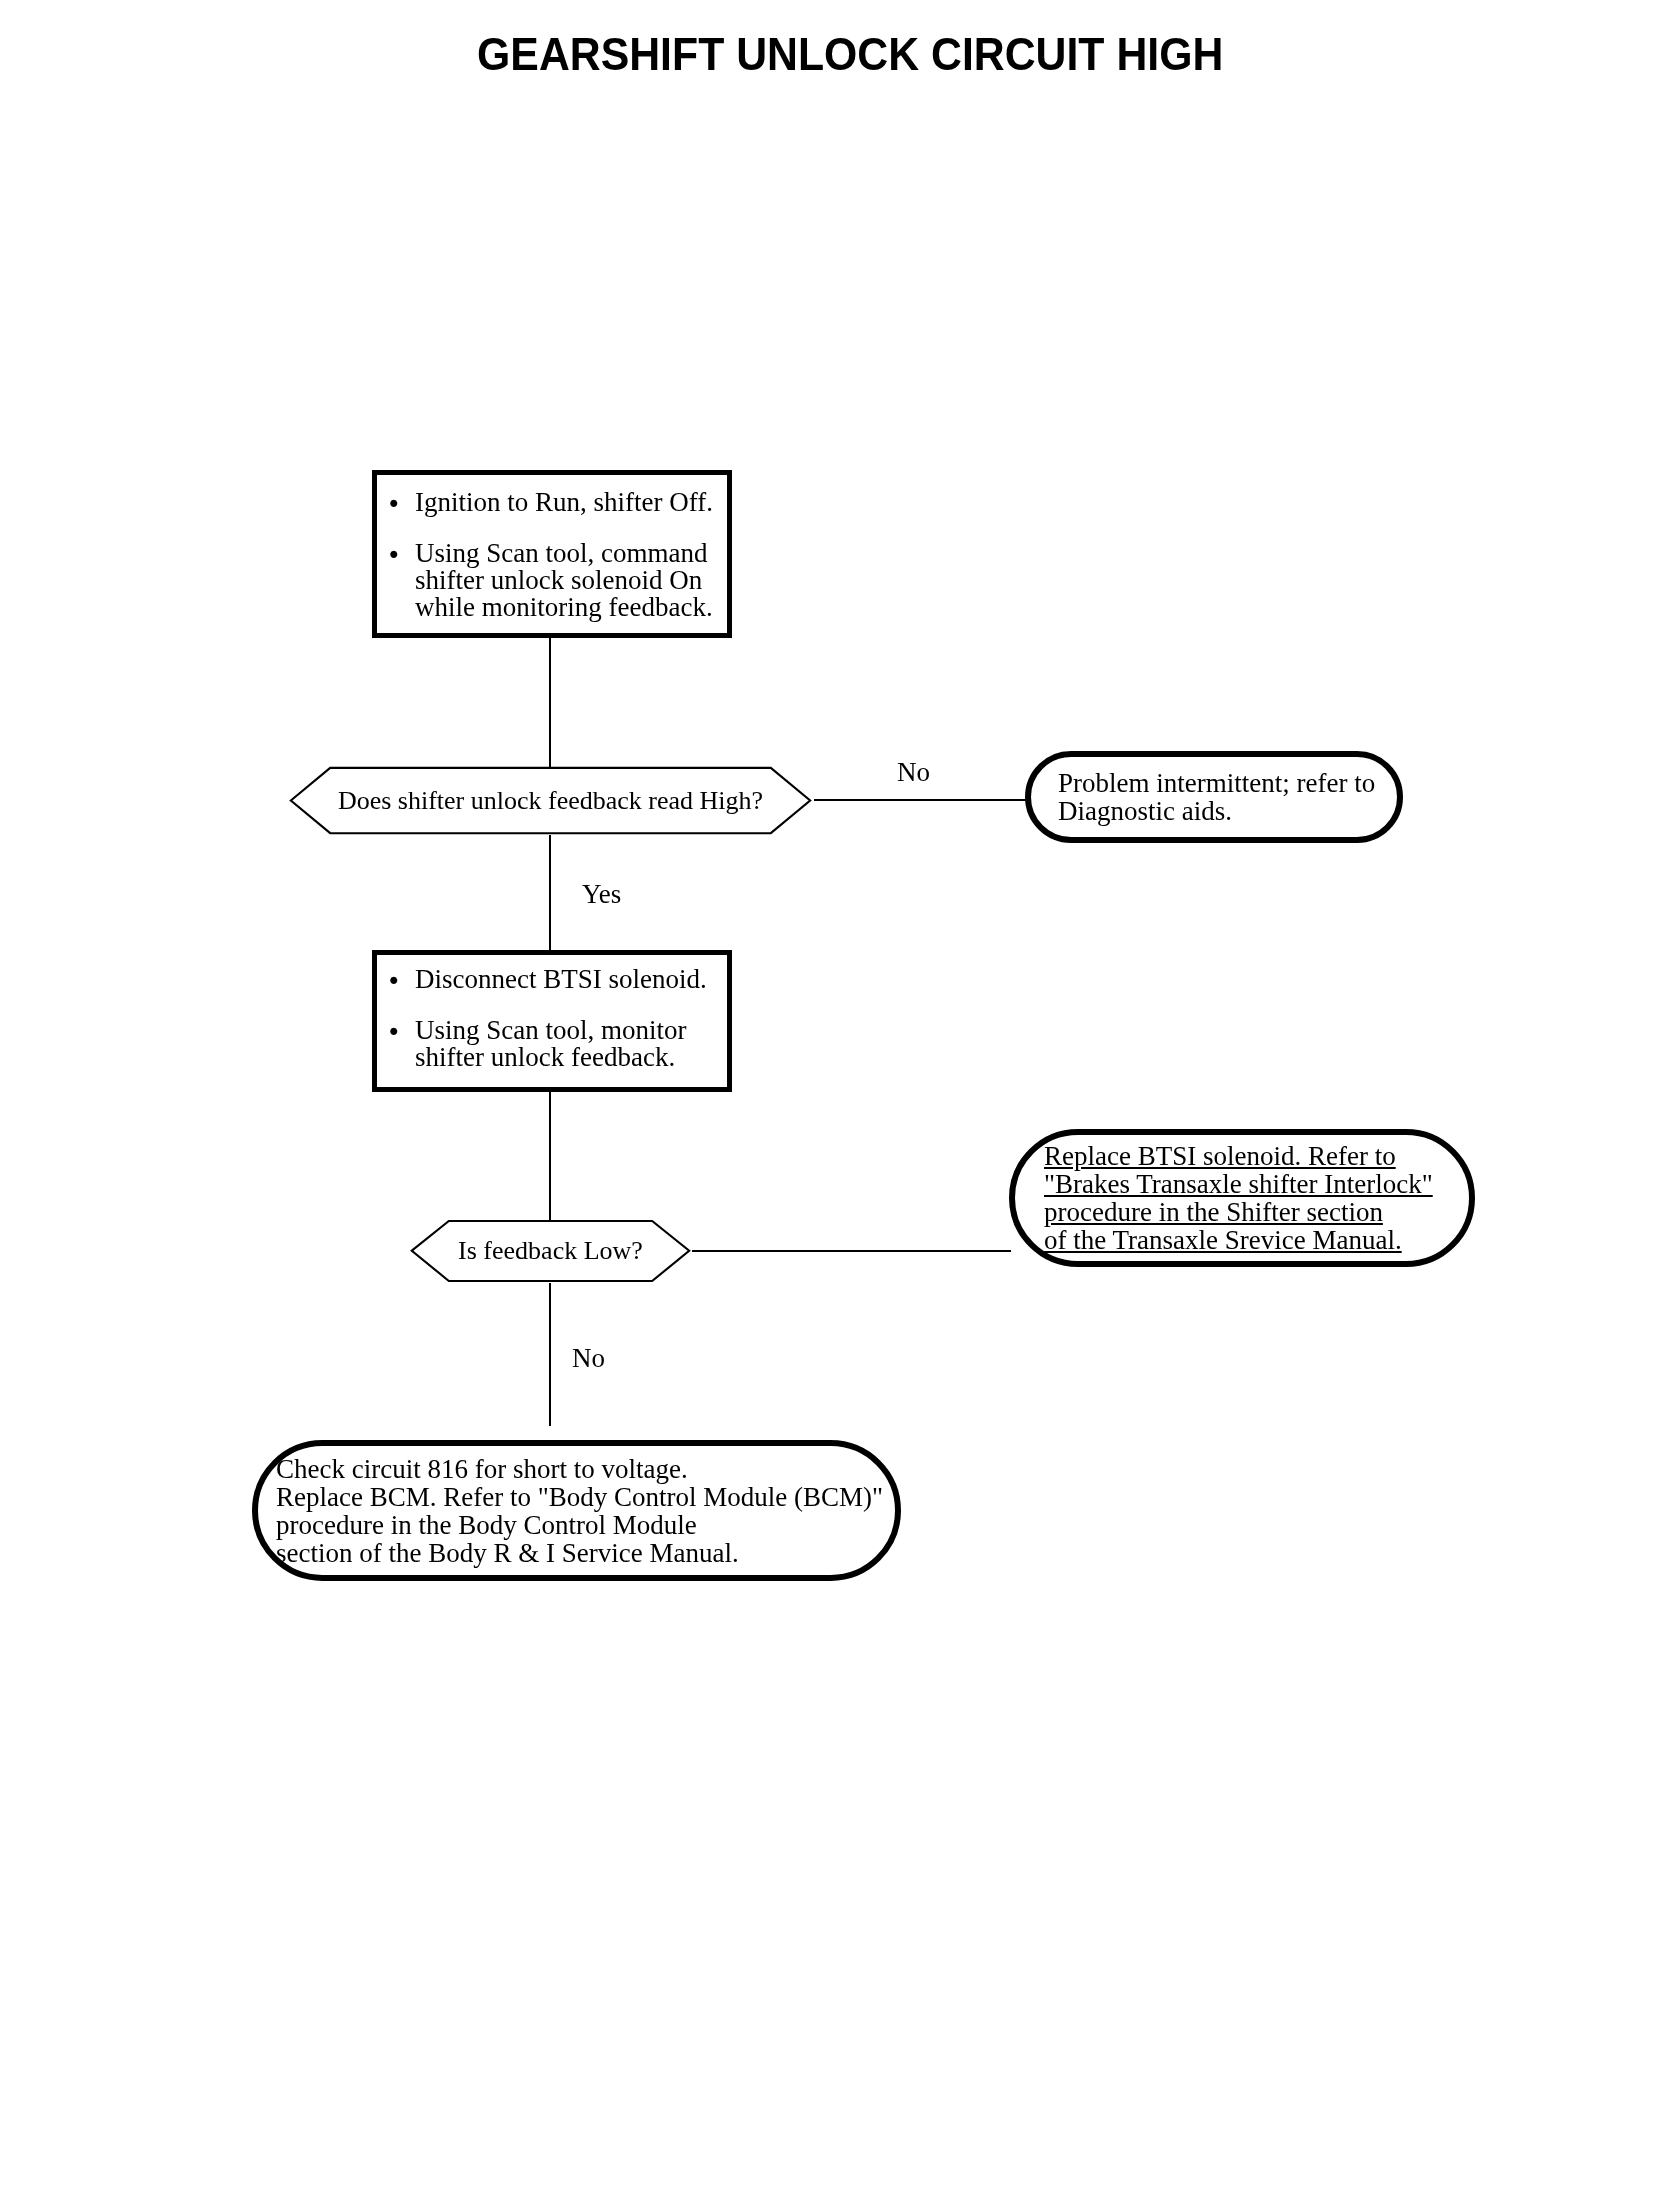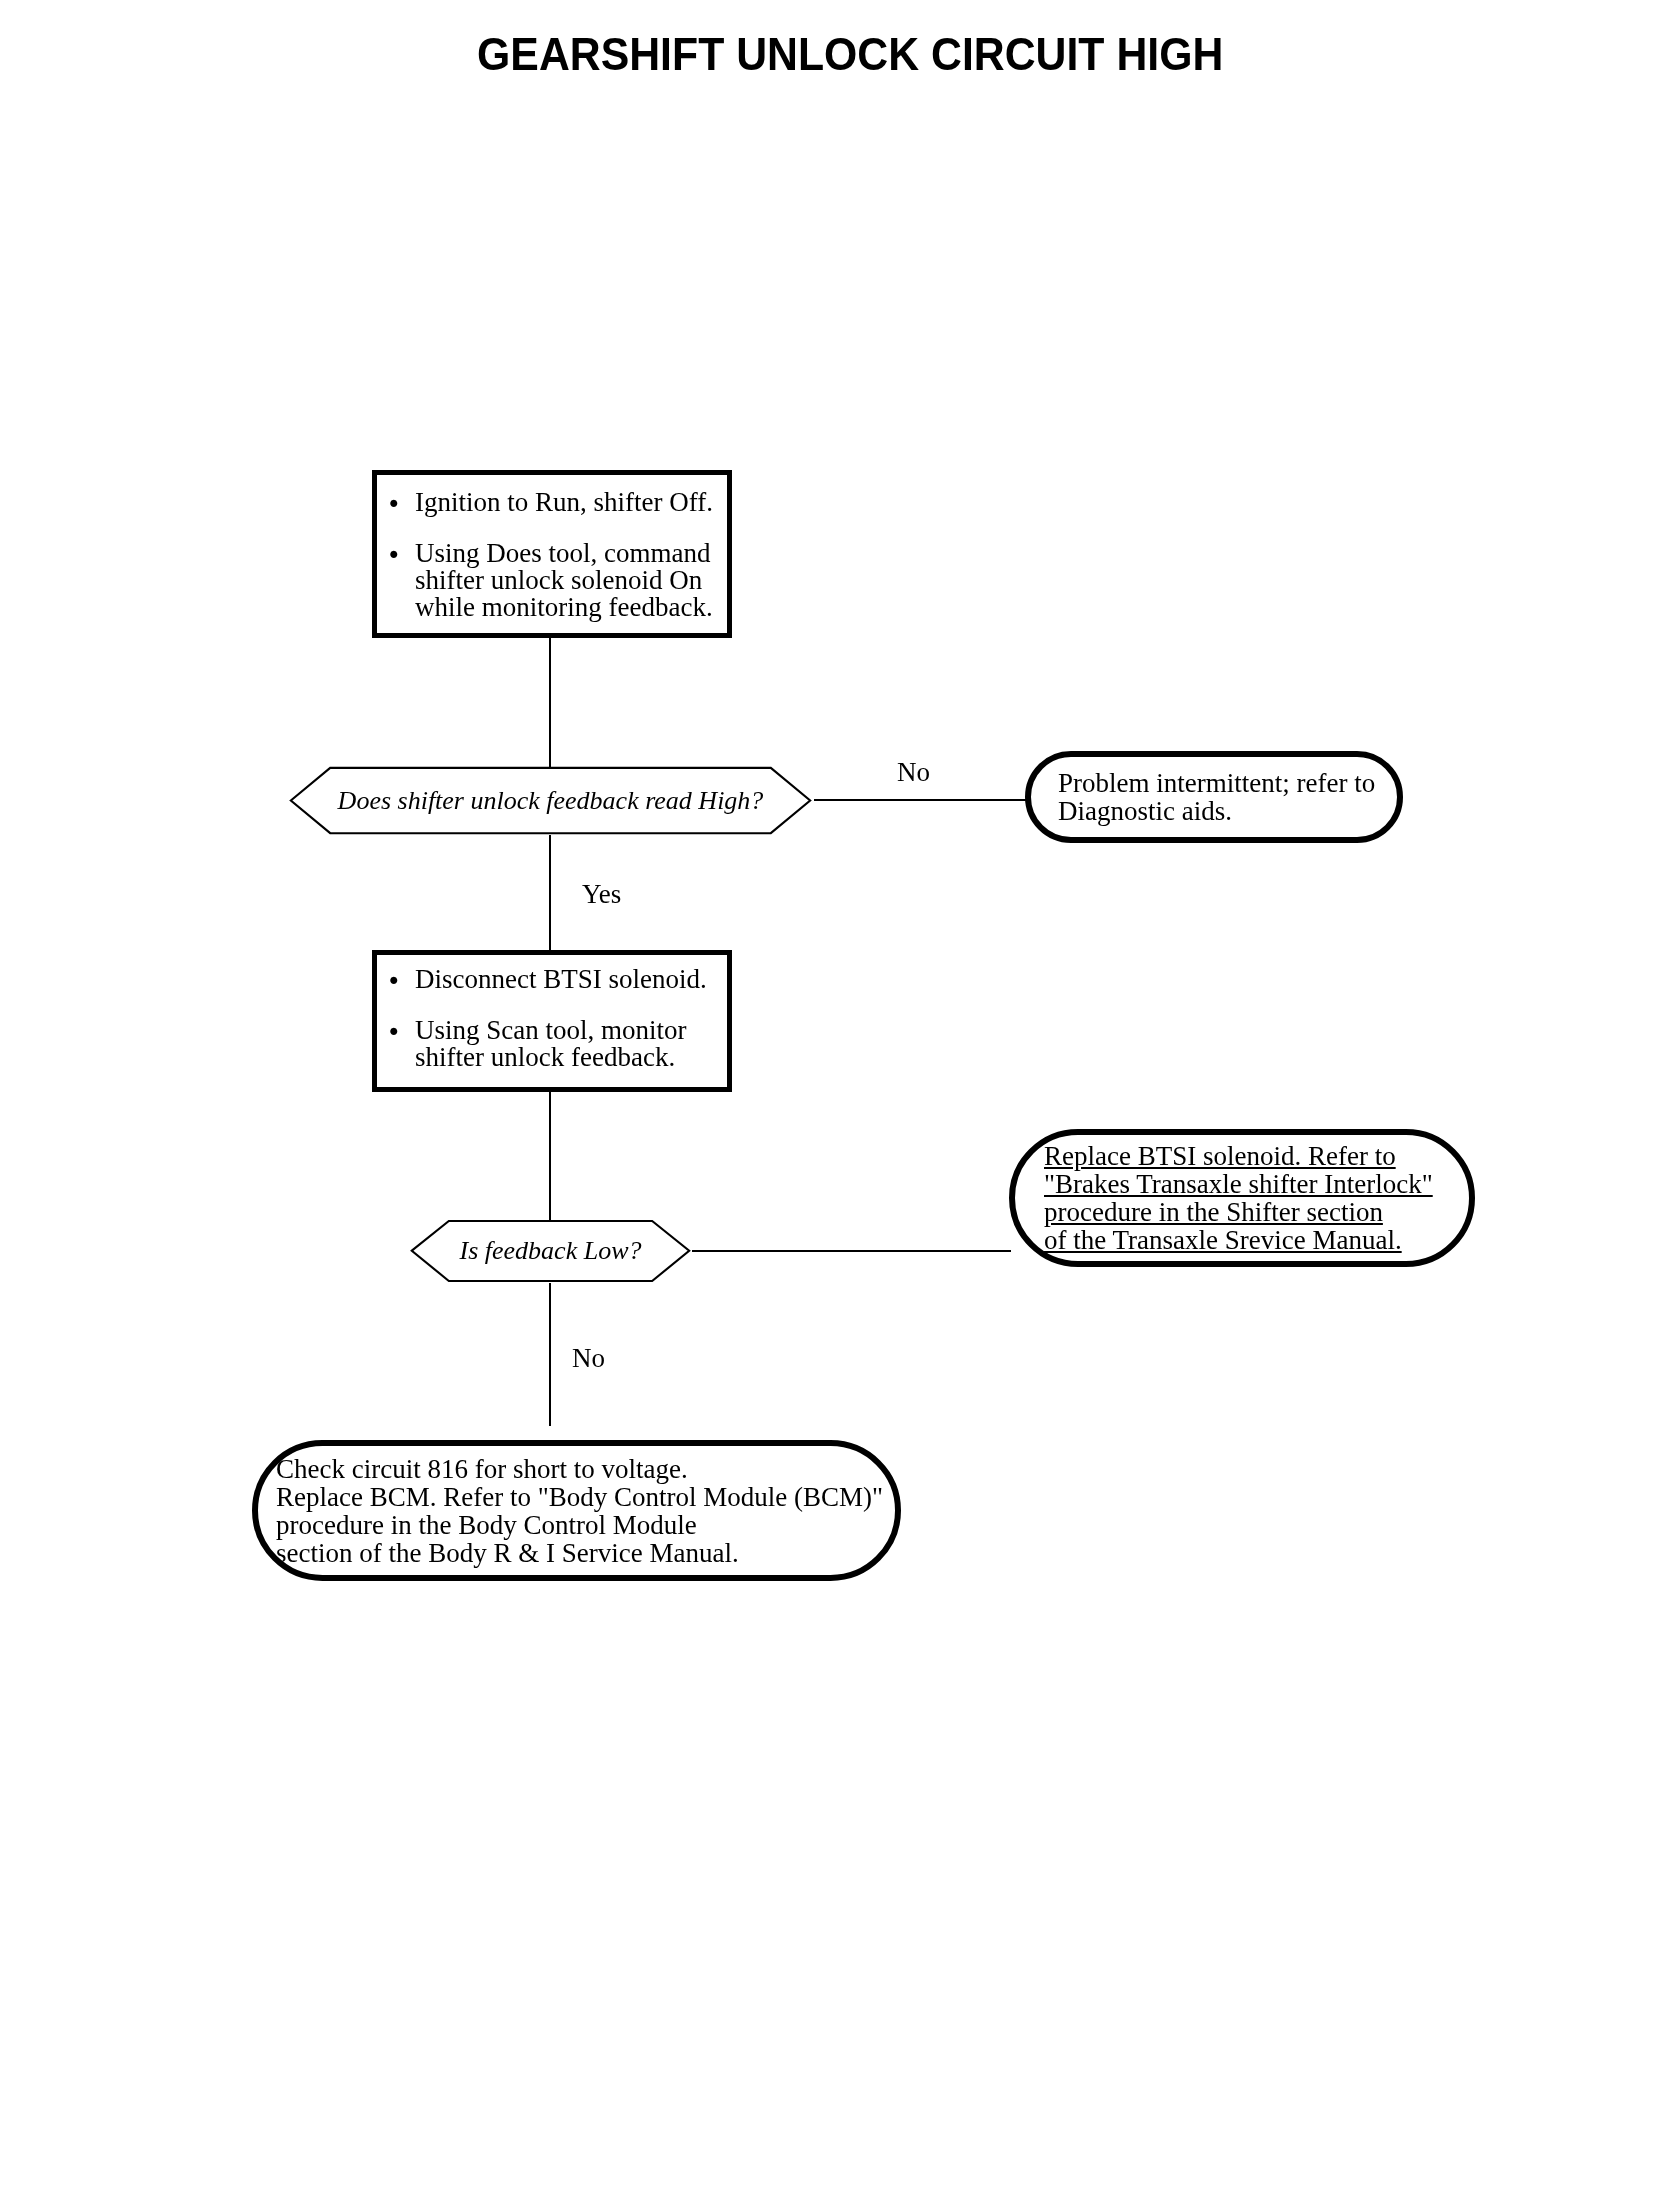--- a/index.html
+++ b/index.html
@@ -38,21 +38,21 @@
   .dot {
     width: 38px; padding-left: 12px; box-sizing: border-box;
     font-size: 16.4px; line-height: 27px; flex: 0 0 auto;
   }
   .btext {
     font-size: 27px; line-height: 27px;
     white-space: pre-line; flex: 1 1 auto; padding-right: 4.9px;
   }
 
   
-  .hex { background: transparent; font-style: italic; }
+  .hex { background: transparent; }
   .hex svg { position: absolute; left: 0; top: 0; }
   .hex-label {
     position: absolute; left: 0; top: 0; right: 0; bottom: 0;
     display: flex; align-items: center; justify-content: center;
     font-size: 26px; line-height: 28px; text-align: center;
     white-space: pre-line;
   }
   .hex1 { left: 288px; top: 766px; width: 525px; height: 69px; }
   .hex2 { left: 410px; top: 1219px; width: 281px; height: 64px; }
 
@@ -91,21 +91,21 @@
   <span class="title-inner">GEARSHIFT UNLOCK CIRCUIT HIGH</span>
 </div>
 
 <div class="abs process-box box1">
   <div class="bullet-row">
     <span class="dot">●</span>
     <span class="btext">Ignition to Run, shifter Off.</span>
   </div>
   <div class="bullet-row">
     <span class="dot">●</span>
-    <span class="btext">Using Does tool, command
+    <span class="btext">Using Scan tool, command
 shifter unlock solenoid On
 while monitoring feedback.</span>
   </div>
 </div>
 
 <div class="abs vline v1"></div>
 
 <div class="abs hex hex1">
   <svg width="525" height="69" viewBox="0 0 864 114">
     <polygon points="3,57 68,3 796,3 861,57 796,111 68,111" fill="#ffffff" stroke="#000000" stroke-width="3.5"></polygon>

